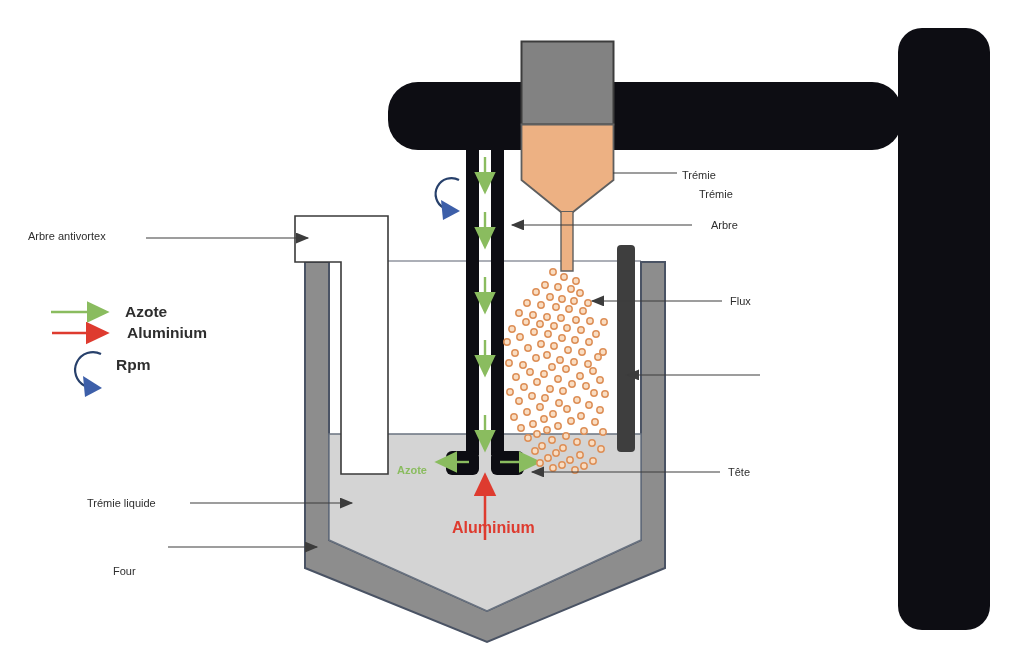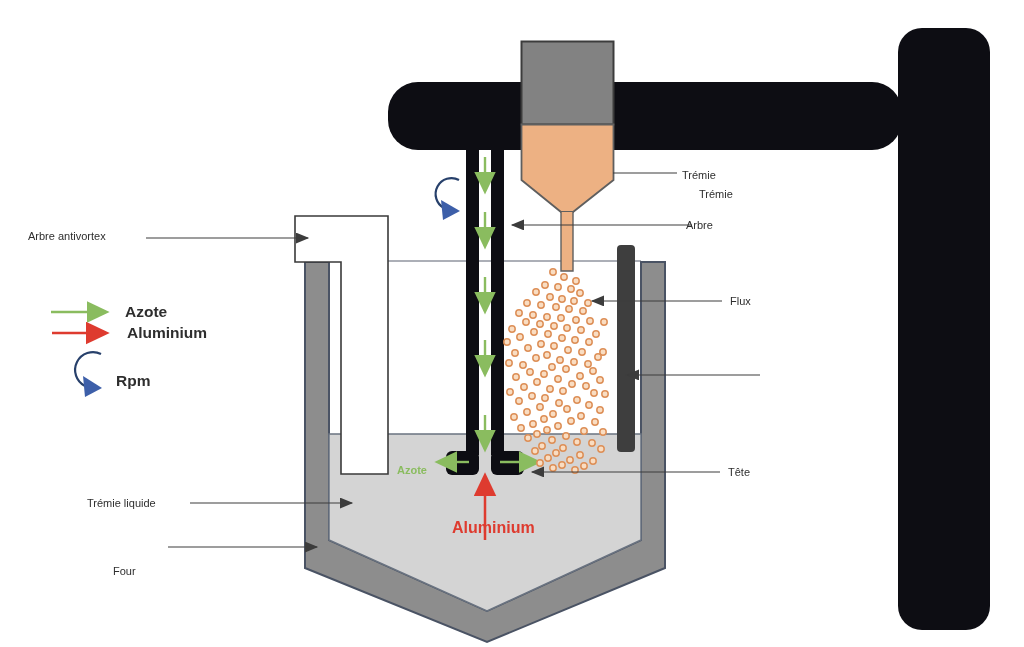--- a/index.html
+++ b/index.html
@@ -234,26 +234,26 @@
       <line class="ldr" x1="760" y1="375" x2="627" y2="375" marker-end="url(#mk-black)"></line>
       <line class="ldr" x1="720" y1="472" x2="532" y2="472" marker-end="url(#mk-black)"></line>
       <line class="ldr" x1="190" y1="503" x2="352" y2="503" marker-end="url(#mk-black)"></line>
       <line class="ldr" x1="168" y1="547" x2="317" y2="547" marker-end="url(#mk-black)"></line>
     </g>
   </svg>
 
   <div class="lbl" style="left:28px;top:227px;">Arbre antivortex</div>
   <div class="lbl" style="left:682px;top:166px;">Trémie</div>
   <div class="lbl" style="left:699px;top:185px;">Trémie</div>
-  <div class="lbl" style="left:686px;top:216px;">Arbre</div>
+  <div class="lbl" style="left:711px;top:216px;">Arbre</div>
   <div class="lbl" style="left:730px;top:292px;">Flux</div>
   <div class="lbl" style="left:728px;top:463px;">Tête</div>
   <div class="lbl" style="left:87px;top:494px;">Trémie liquide</div>
   <div class="lbl" style="left:113px;top:538px;margin-top:24px;">Four</div>
 
   <div class="lbl bold" style="left:125px;top:303px;">Azote</div>
   <div class="lbl bold" style="left:127px;top:324px;">Aluminium</div>
-  <div class="lbl bold" style="left:116px;top:372px;text-align:right;">Rpm</div>
+  <div class="lbl bold" style="left:116px;top:356px;text-align:right;">Rpm</div>
 
   <div class="lbl green" style="left:397px;top:461px;">Azote</div>
   <div class="lbl red" style="left:452px;top:519px;">Aluminium</div>
 
 </div>
 
 </body></html>

